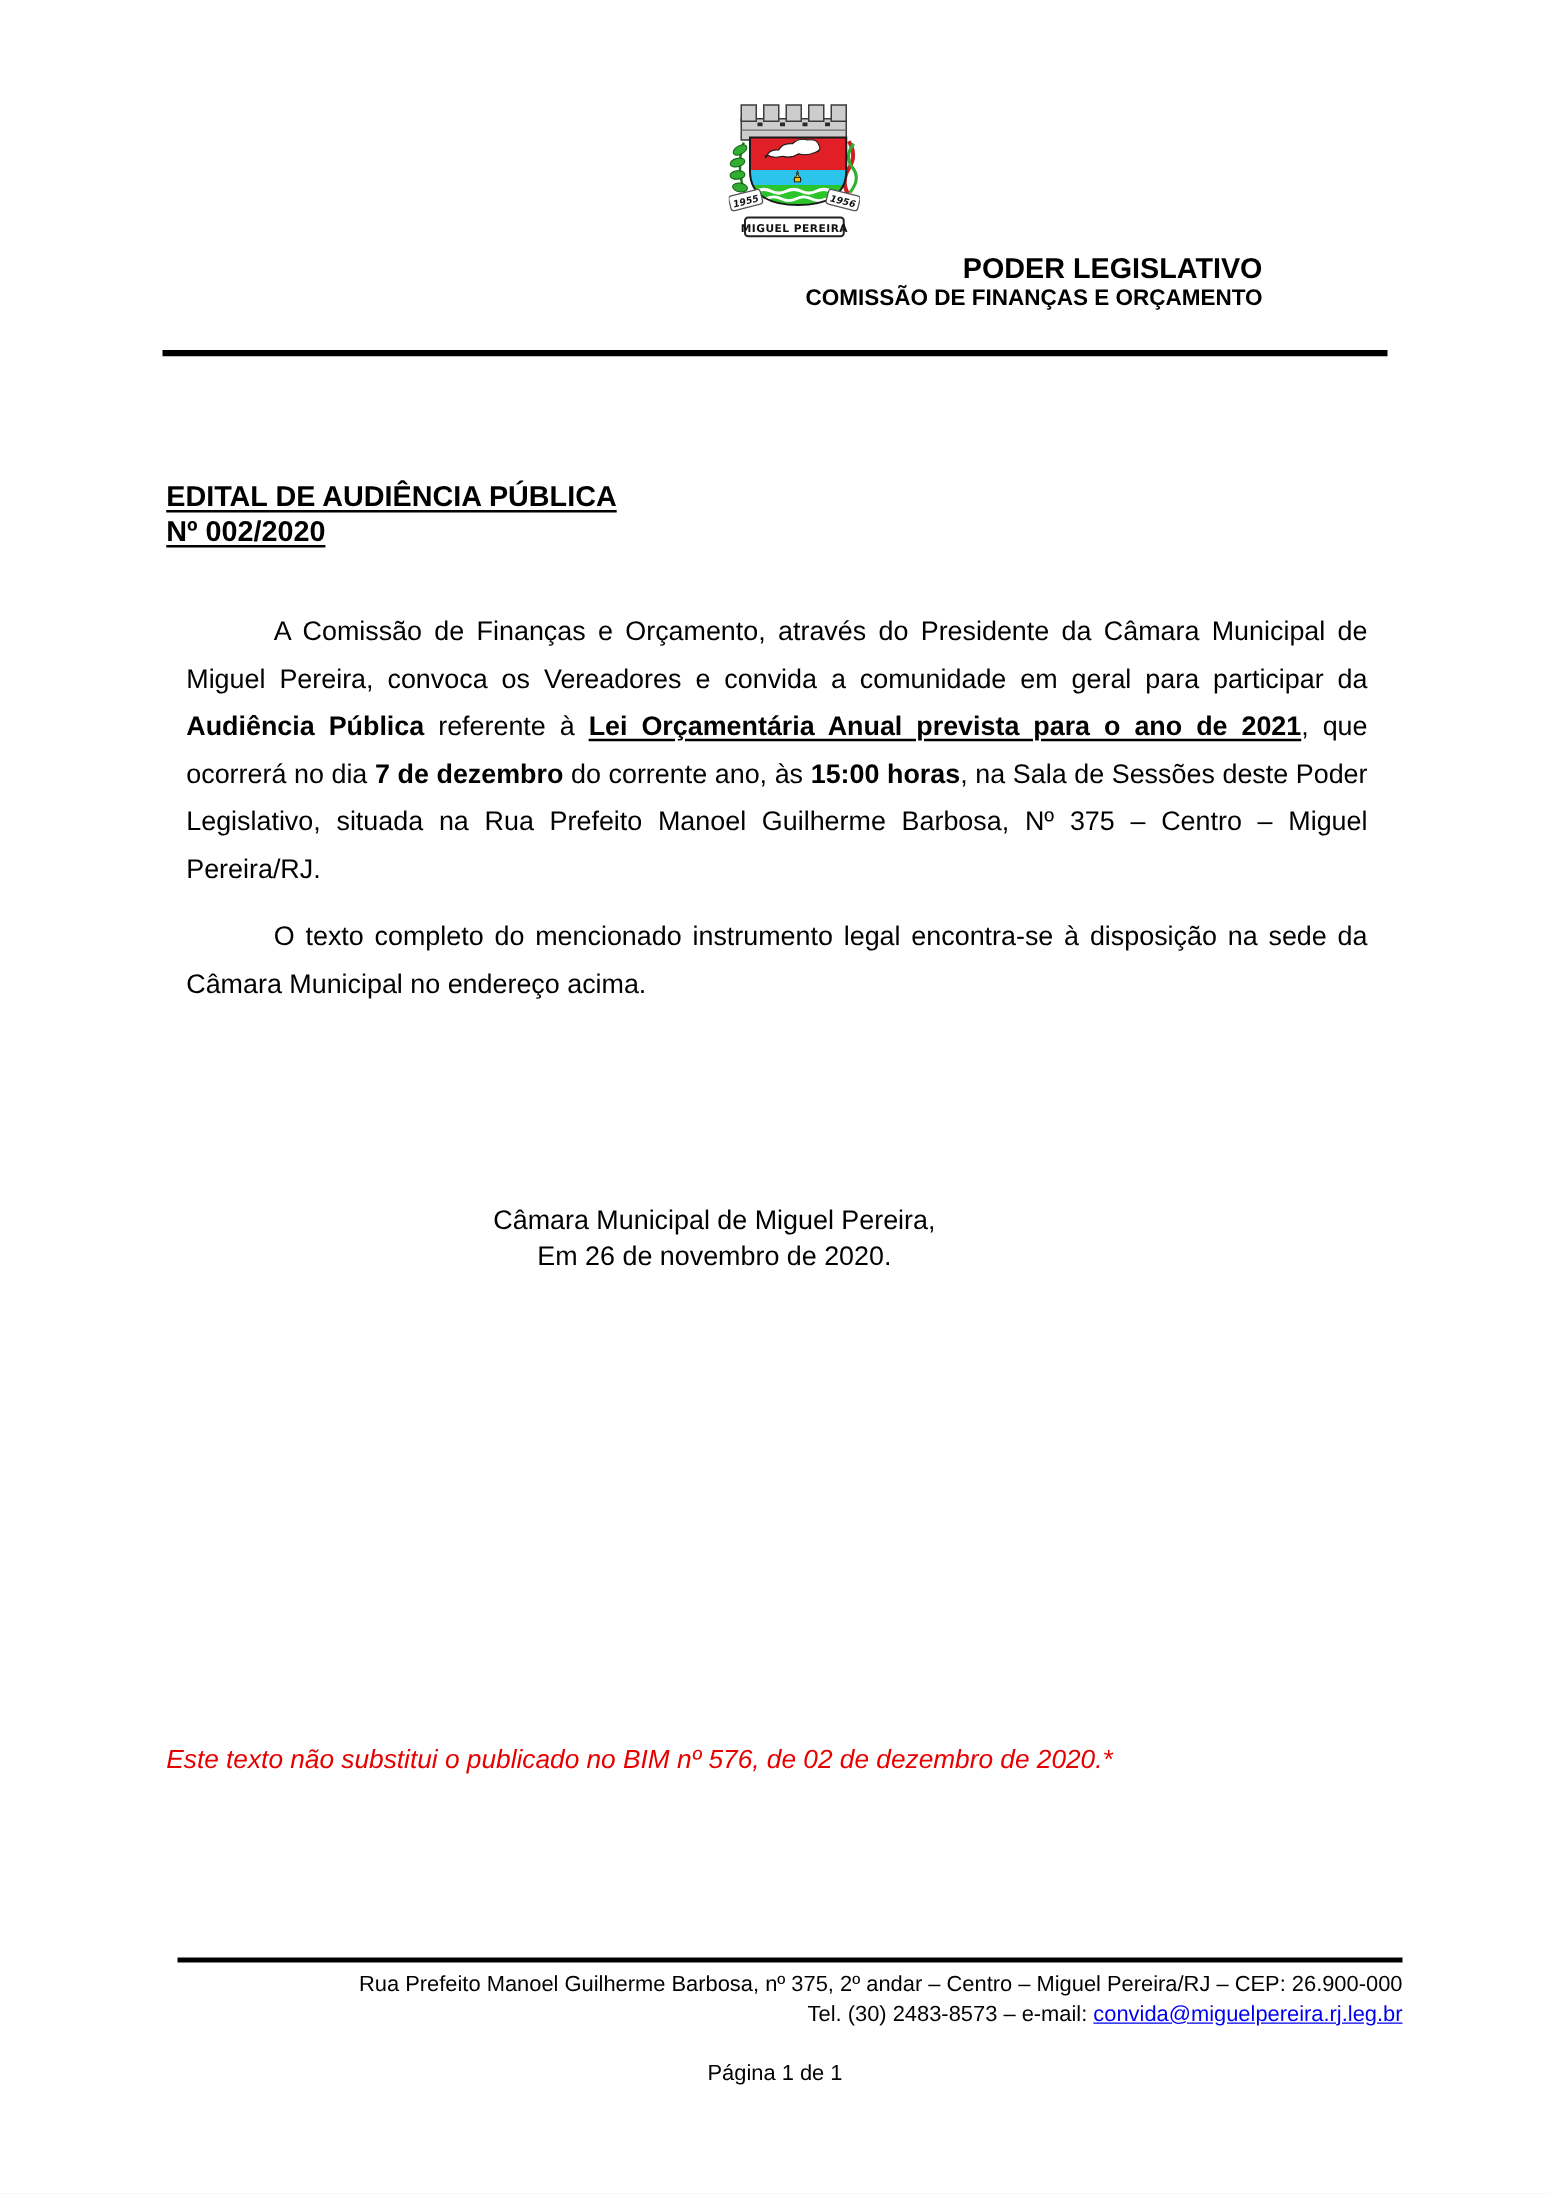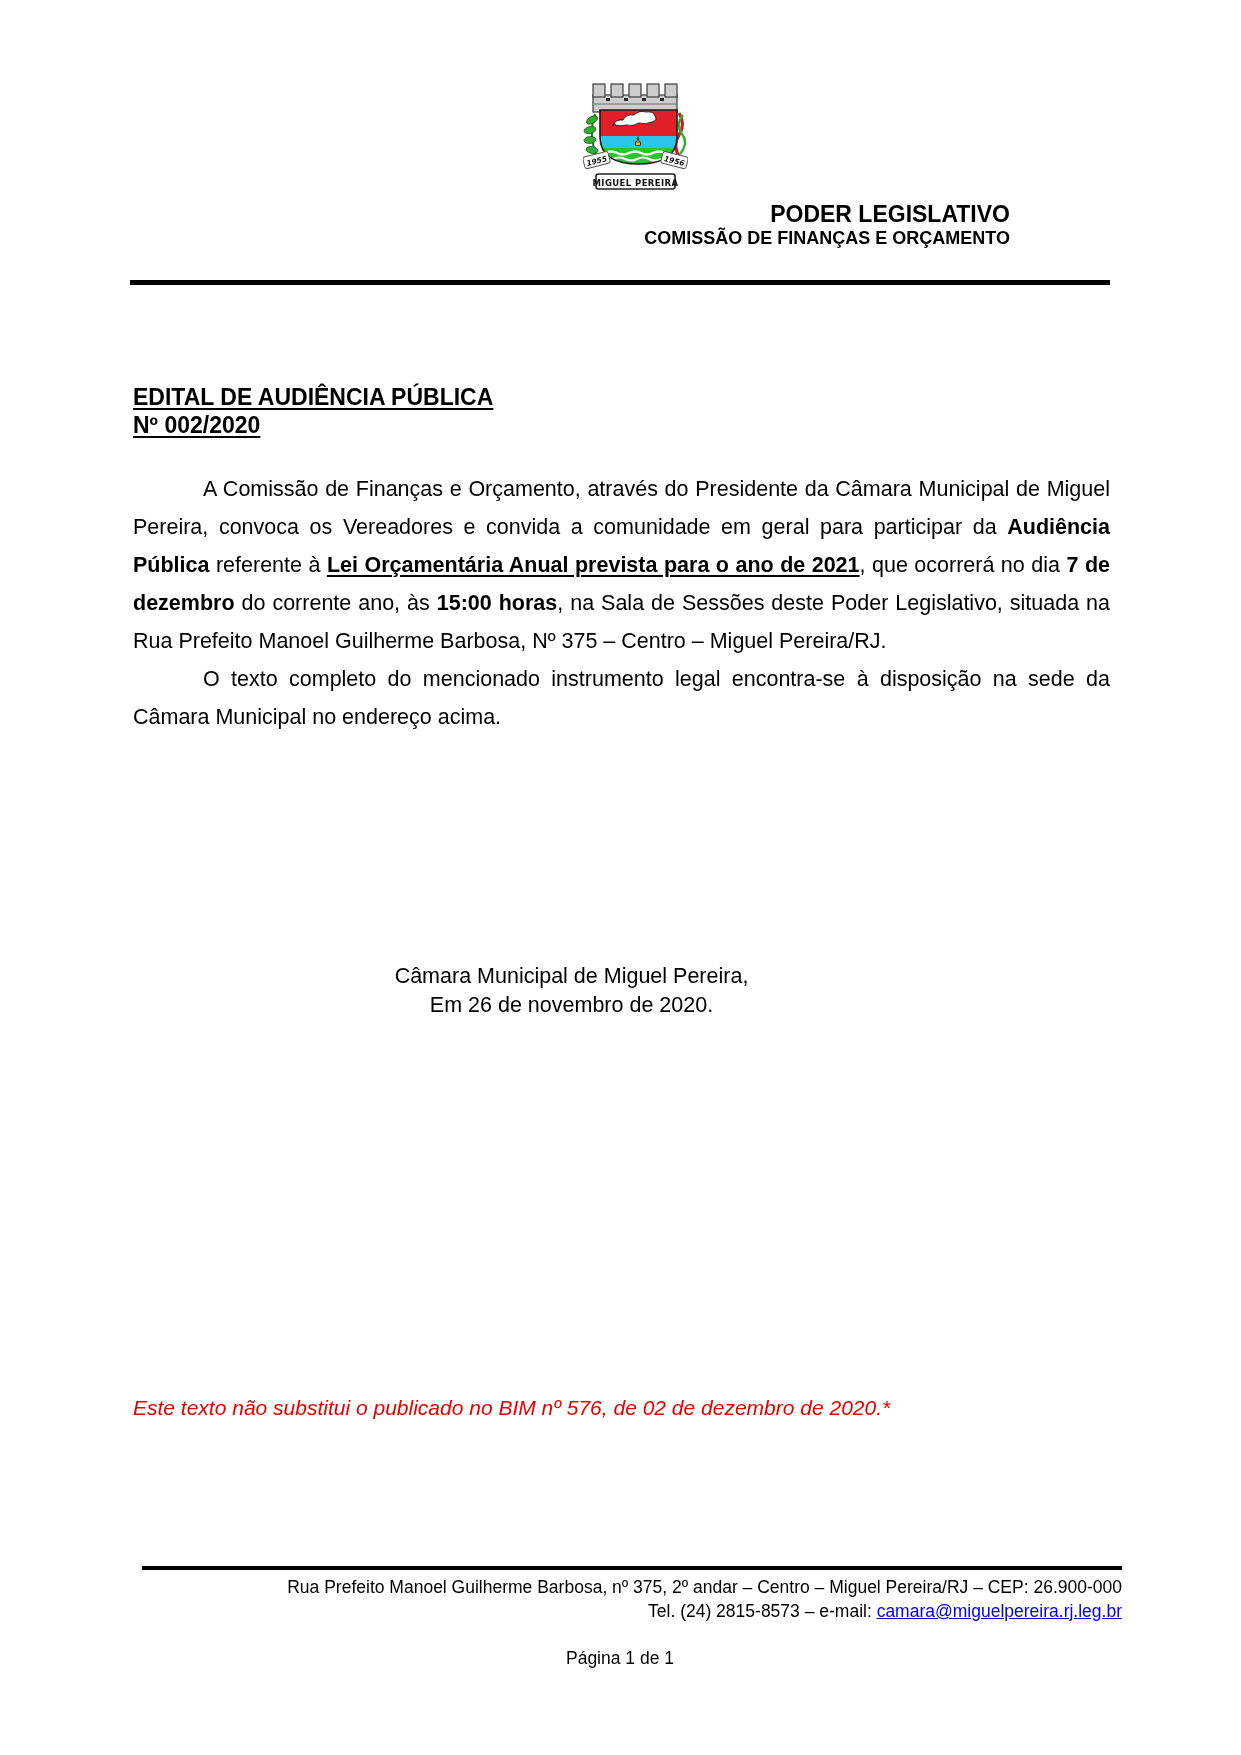--- a/index.html
+++ b/index.html
@@ -46,21 +46,21 @@
     text-decoration-thickness:2px;
     text-underline-offset:3px;
   }
 
   
   .body-text {
     position:absolute; top:470px; left:133px; width:977px;
     font-size:21.5px; line-height:38px;
     text-align:justify;
   }
-  .body-text p { margin:0; text-indent:70px; }
+  .body-text p { margin:16px; text-indent:70px; }
   .b  { font-weight:bold; }
   .bu { font-weight:bold; text-decoration:underline;
         text-decoration-thickness:2px; text-underline-offset:3px; }
 
   
   .place-date {
     position:absolute; top:962px; left:133px; width:877px;
     text-align:center; font-size:21.5px; line-height:29px;
   }
 
@@ -184,17 +184,17 @@
     <div>Câmara Municipal de Miguel Pereira,</div>
     <div>Em 26 de novembro de 2020.</div>
   </div>
 
 
   <div class="note">Este texto não substitui o publicado no BIM nº 576, de 02 de dezembro de 2020.*</div>
 
   <div class="footer">
     <div class="footer-rule"></div>
     <div>Rua Prefeito Manoel Guilherme Barbosa, nº 375, 2º andar – Centro – Miguel Pereira/RJ – CEP: 26.900-000</div>
-    <div><span>Tel. (24) 2815-8573 – e-mail: </span><a href="#">camara@miguelpereira.rj.leg.br</a></div>
+    <div><span>Tel. (30) 2483-8573 – e-mail: </span><a href="#">convida@miguelpereira.rj.leg.br</a></div>
   </div>
   <div class="page-number">Página 1 de 1</div>
 
 </div>
 
 </body></html>

